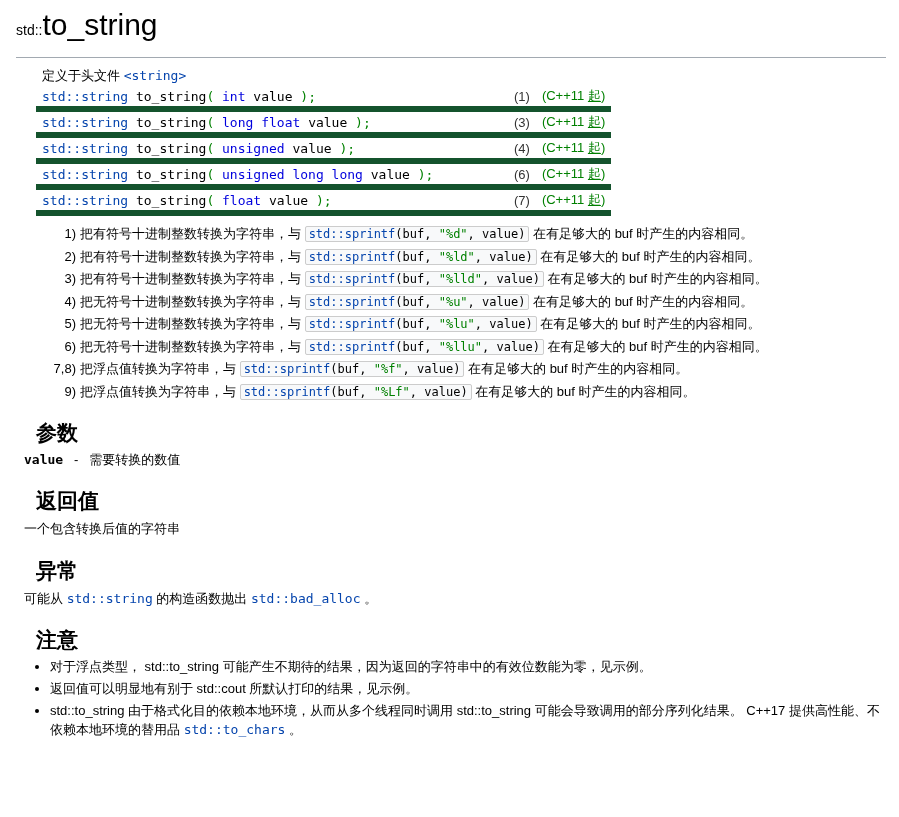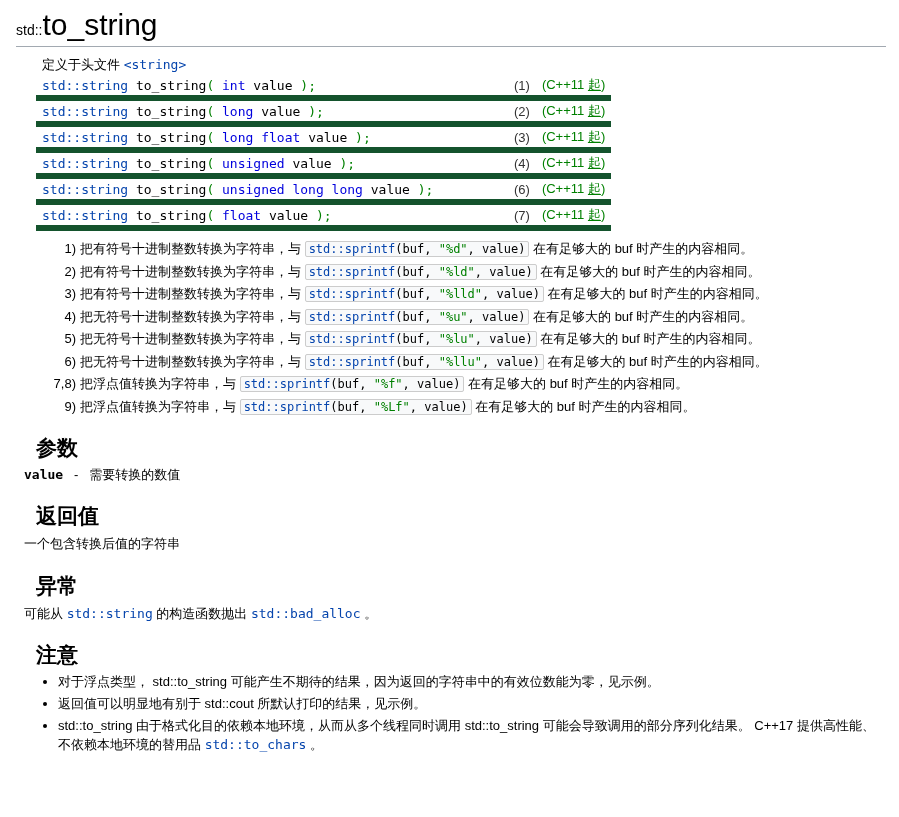--- a/index.html
+++ b/index.html
@@ -8,21 +8,21 @@
     color: #000;
     background: #fff;
     margin: 8px 16px;
     width: 870px;
   }
   h1 {
     font-size: 30px;
     font-weight: normal;
     margin: 0 0 8px 0;
     border-bottom: 1px solid #a2a9b1;
-    padding-bottom: 4px;
+    padding-bottom: 15px;
   }
   h1 .prefix { font-size: 14px; }
   .mono, code { font-family: DejaVu Sans Mono, monospace; }
   .dcl-table {
     border-collapse: collapse;
     margin: 4px 16px 8px 20px;
   }
   .dcl-table td {
     border-bottom: 6px solid #14532d;
     padding: 1px 6px;
@@ -55,46 +55,41 @@
   h3.sect {
     font-family: sans-serif;
     font-size: 21px;
     font-weight: bold;
     margin: 18px 0 4px 20px;
   }
   .param-row { margin-left: 8px; }
   .param-row .pname { font-family: monospace; font-weight: bold; }
   .plain { margin: 4px 0 4px 8px; line-height: 1.5;}
   ul.notes { margin: 4px 0 4px 18px; padding-left: 16px; }
-  ul.notes li { margin: 4px 8px; line-height: 1.4; }
+  ul.notes li { margin: 4px 0; line-height: 1.4; }
 </style>
 </head>
 <body>
 
 <h1>
   <span class="prefix">std::</span><span>to_string</span>
 </h1>
 
 <table class="dcl-table">
   <tbody>
       <tr class="dcl-header">
     <td colspan="3">
       <span>定义于头文件 </span><a class="link mono header-link">&lt;string&gt;</a>
     </td>
   </tr>
   </tbody>
     <tbody id="sig-body">
       <tr>
         <td class="dcl-sig mono"><a class="link tok-type">std::string</a> to_string<span class="tok-punc">(</span> <span class="tok-kw">int</span> value <span class="tok-punc">)</span><span class="tok-punc">;</span></td>
         <td class="dcl-num">(1)</td>
-        <td class="dcl-ver">(C++11 <a class="link" style="color:#008000;text-decoration:underline">起</a>)</td>
-      </tr>
-      <tr>
-        <td class="dcl-sig mono"><a class="link tok-type">std::string</a> to_string<span class="tok-punc">(</span> <span class="tok-kw">long</span> value <span class="tok-punc">)</span><span class="tok-punc">;</span></td>
-        <td class="dcl-num">(2)</td>
         <td class="dcl-ver">(C++11 <a class="link" style="color:#008000;text-decoration:underline">起</a>)</td>
       </tr>
       <tr>
         <td class="dcl-sig mono"><a class="link tok-type">std::string</a> to_string<span class="tok-punc">(</span> <span class="tok-kw">long float</span> value <span class="tok-punc">)</span><span class="tok-punc">;</span></td>
         <td class="dcl-num">(3)</td>
         <td class="dcl-ver">(C++11 <a class="link" style="color:#008000;text-decoration:underline">起</a>)</td>
       </tr>
       <tr>
         <td class="dcl-sig mono"><a class="link tok-type">std::string</a> to_string<span class="tok-punc">(</span> <span class="tok-kw">unsigned</span> value <span class="tok-punc">)</span><span class="tok-punc">;</span></td>
         <td class="dcl-num">(4)</td>

